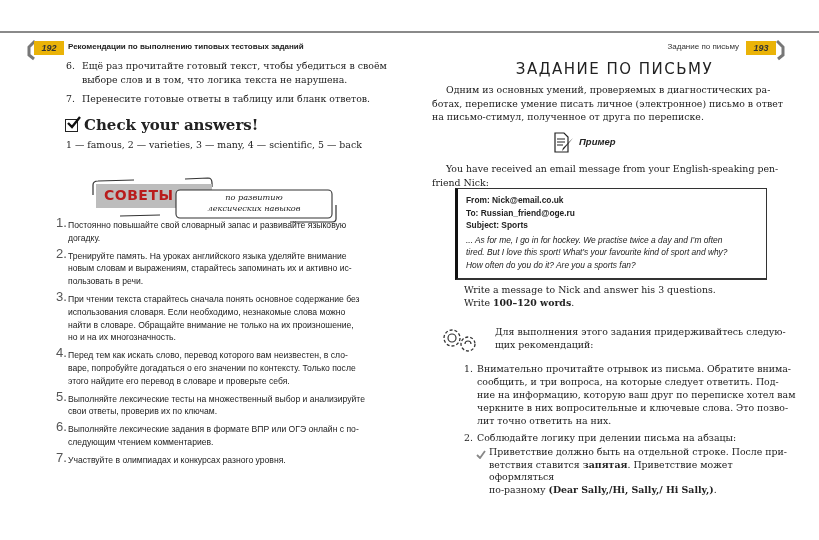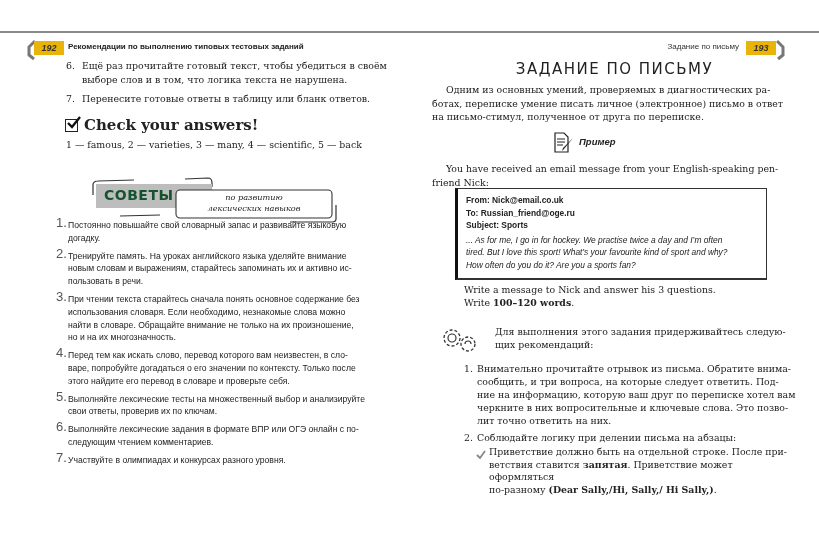--- a/index.html
+++ b/index.html
@@ -62,21 +62,21 @@
 
   <div class="sovety">
     <svg width="260" height="50" style="position:absolute;left:0;top:0;">
       <path d="M3 20 L3 10 Q3 6 8 6 L44 5" stroke="#333" stroke-width="1.2" fill="none"></path>
       <path d="M95 4 L118 3 Q122 3 122 8 L122 12" stroke="#333" stroke-width="1.2" fill="none"></path>
       <rect x="6" y="9" width="116" height="24" fill="#bdbdbd"></rect>
       <path d="M30 41 L70 40" stroke="#333" stroke-width="1.2"></path>
       <rect x="86" y="15" width="156" height="28" rx="4" fill="#fff" stroke="#333" stroke-width="1.1"></rect>
       <path d="M246 30 L246 44 Q246 47 242 47 L200 47" stroke="#333" stroke-width="1.2" fill="none"></path>
     </svg>
-    <div style="position:absolute;left:14px;top:12px;font-family:'DejaVu Sans',sans-serif;font-weight:bold;font-size:14px;color:#14532d;letter-spacing:0.5px;">СОВЕТЫ</div>
+    <div style="position:absolute;left:14px;top:12px;font-family:'DejaVu Sans',sans-serif;font-weight:bold;font-size:14px;color:#b91c1c;letter-spacing:0.5px;">СОВЕТЫ</div>
     <div style="position:absolute;left:86px;top:17px;width:156px;text-align:center;font-family:'DejaVu Serif',serif;font-style:italic;font-size:8.2px;line-height:11px;">
       <div>по развитию</div>
       <div>лексических навыков</div>
     </div>
   </div>
 
   <div class="item sans" style="left:56px;top:186px;width:335px;">
     <div style="position:relative;padding-left:12px;margin-bottom:5px;">
       <span class="bignum" style="left:0;top:-2px;">1.</span>
       <div>Постоянно повышайте свой словарный запас и развивайте языковую</div>

